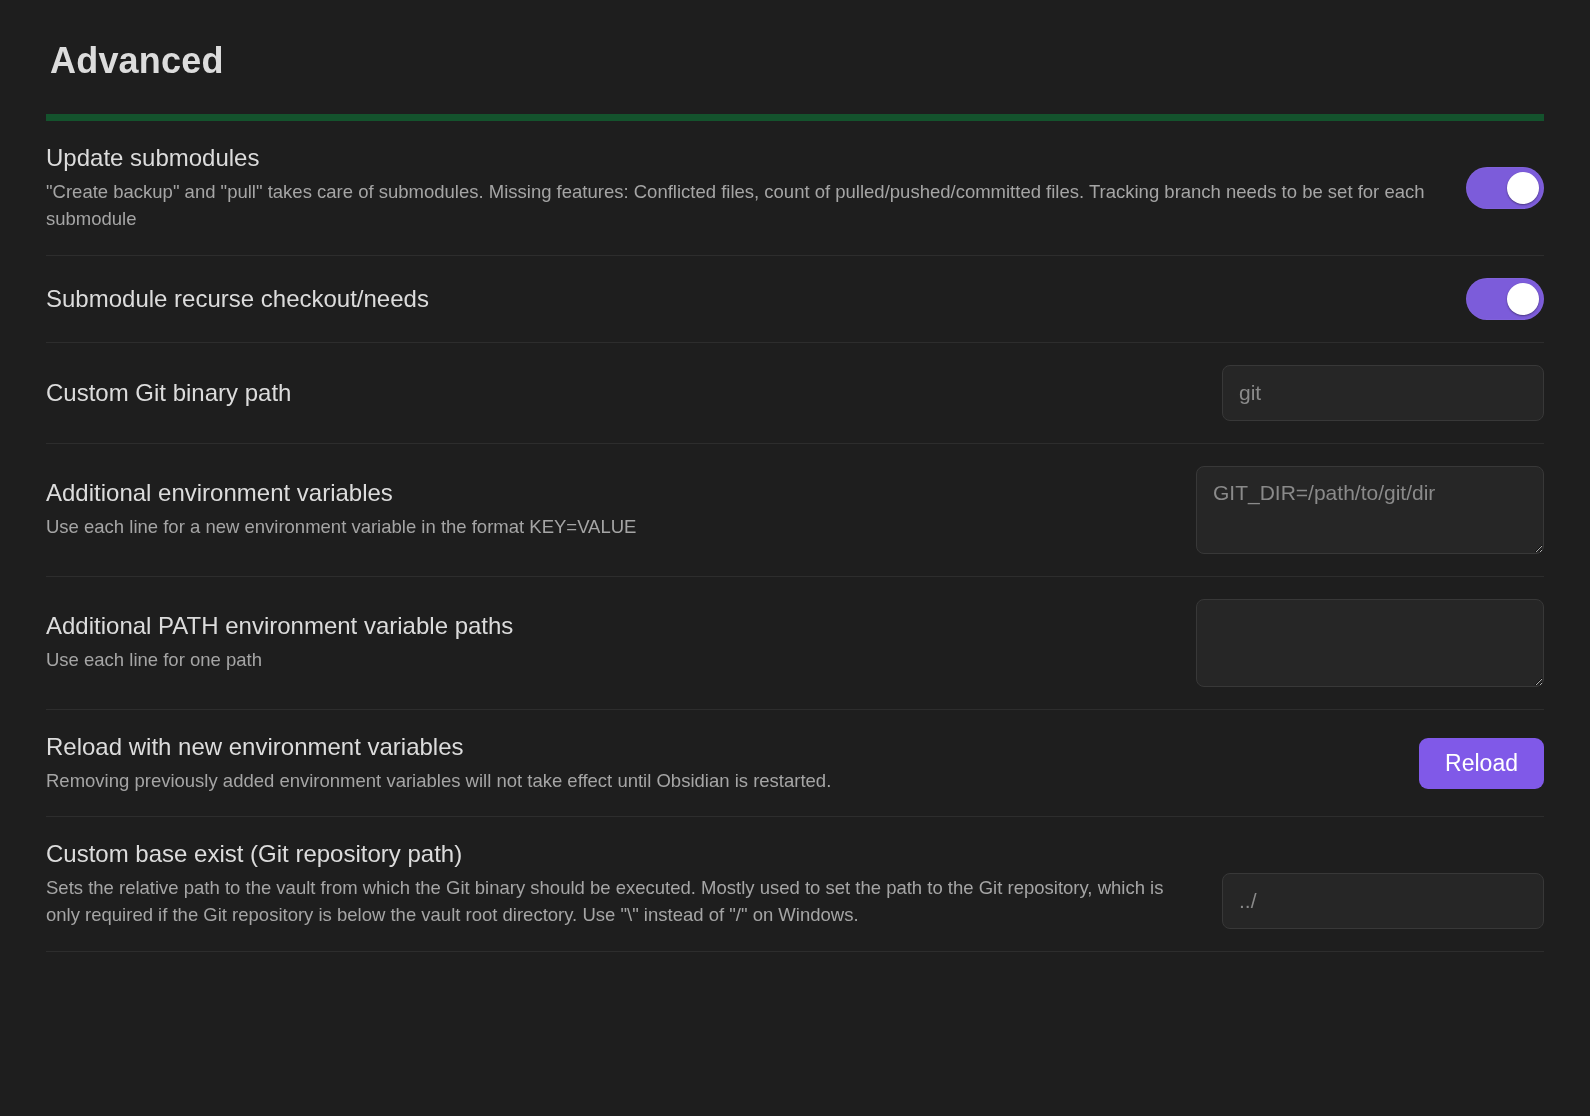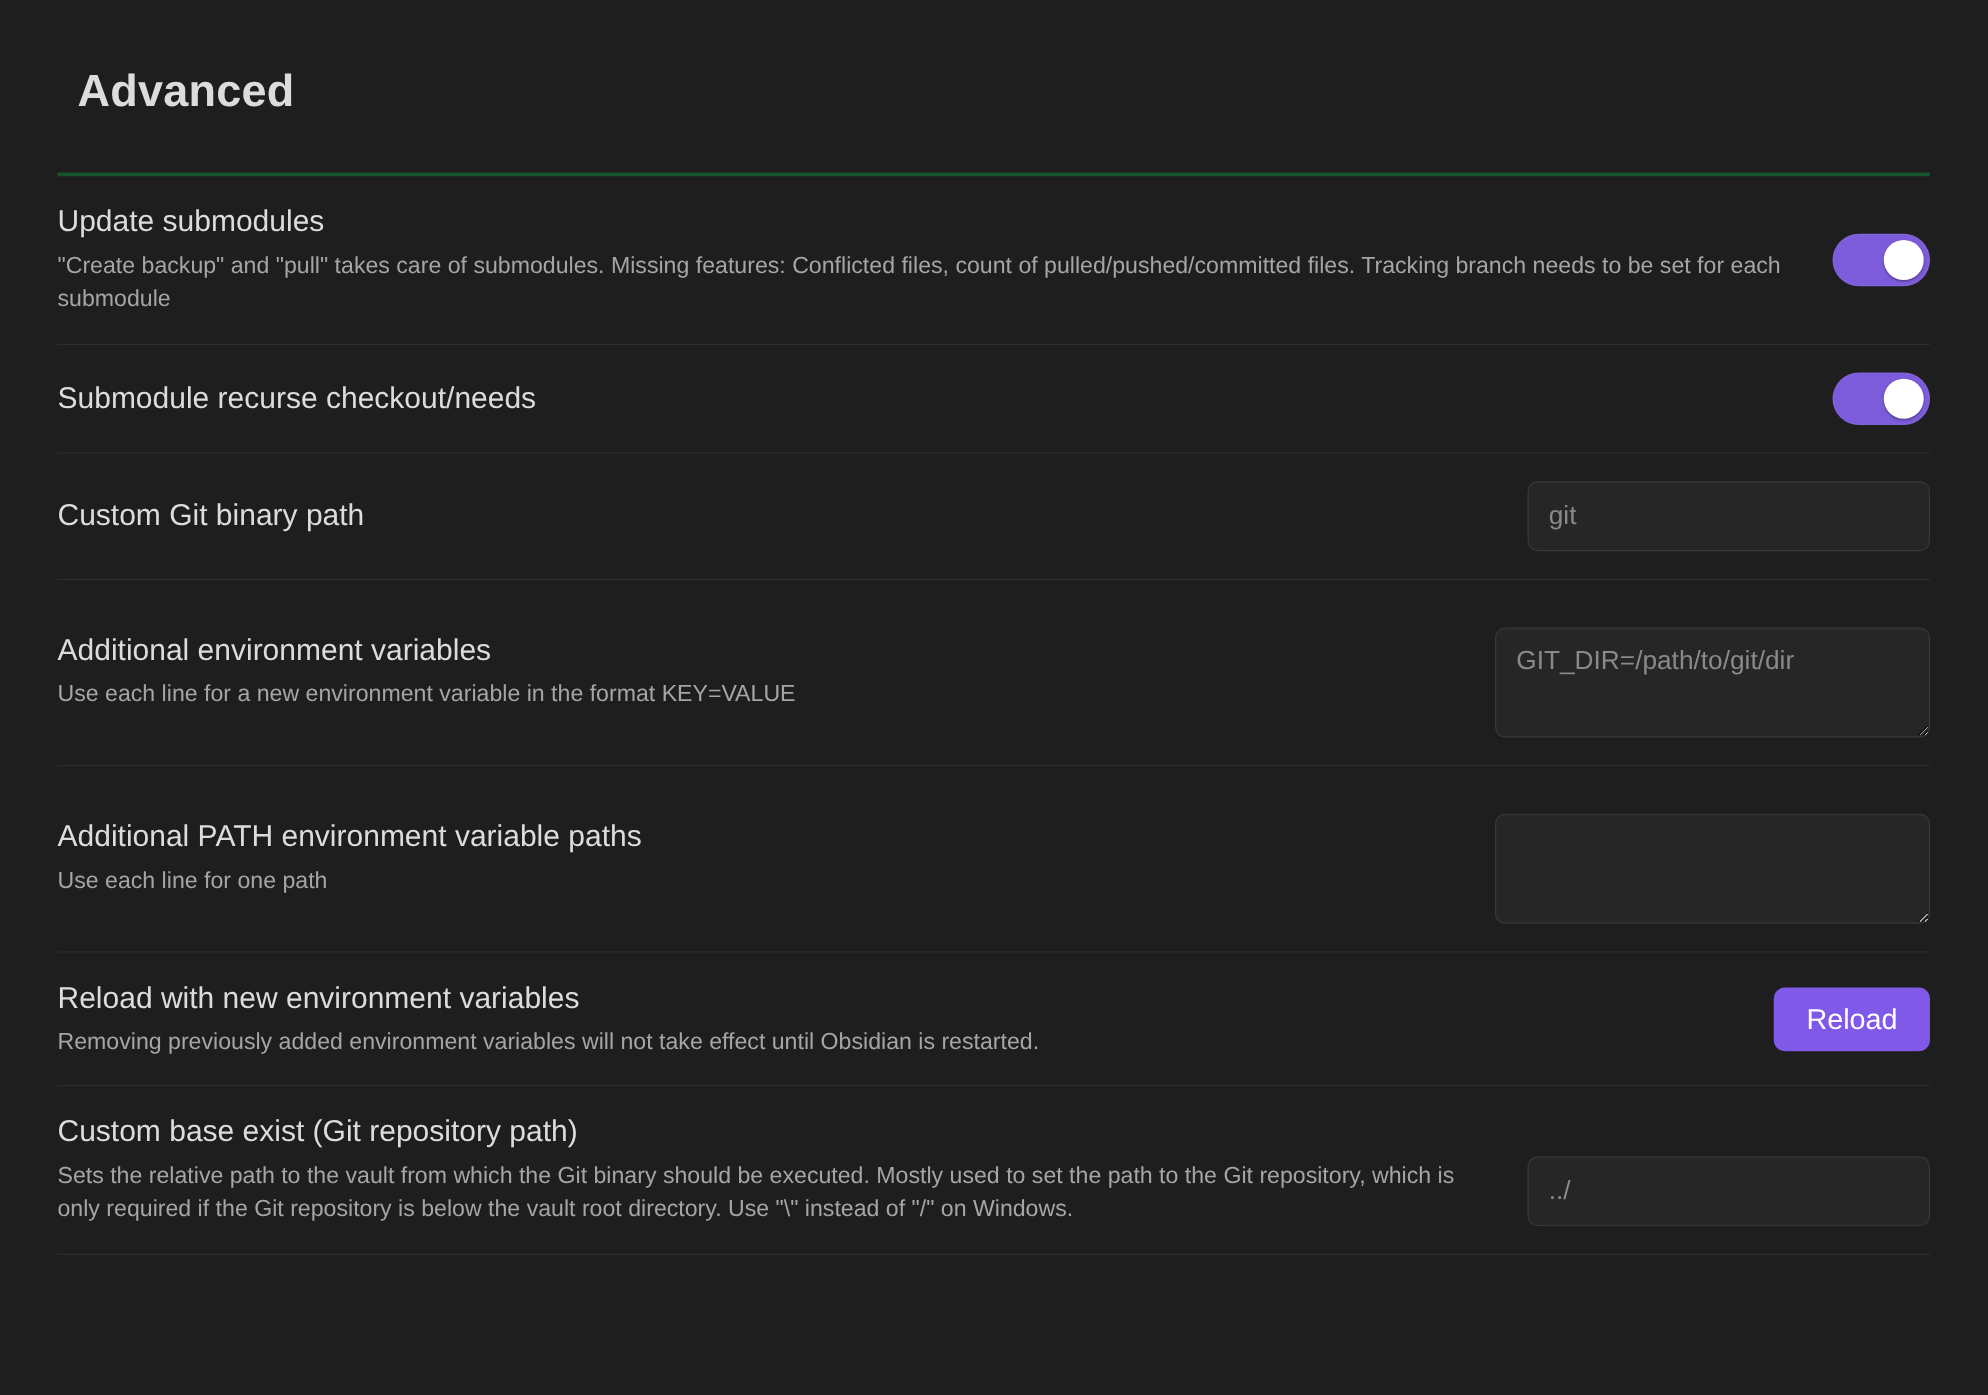--- a/index.html
+++ b/index.html
@@ -17,34 +17,34 @@
   }
   .settings-pane {
     padding: 0 46px;
     box-sizing: border-box;
     width: 1590px;
   }
   .page-title {
     font-size: 36px;
     font-weight: bold;
     color: #dcdcdc;
-    margin: 16px;
+    margin: 4px;
     padding: 36px 0 28px 0;
     letter-spacing: 0.2px;
   }
   .setting-item {
     display: flex;
     align-items: center;
     justify-content: space-between;
     gap: 24px;
     border-top: 1px solid #2d2d2d;
     padding: 22px 0;
   }
   .setting-item.first {
-    border-top: 3px solid #14532d;
+    border-top: 7px solid #14532d;
     gap: 19px;
   }
   .setting-info {
     flex: 1 1 auto;
     min-width: 0;
   }
   .setting-name {
     font-size: 24px;
     color: #dcdcdc;
     line-height: 1.25;
@@ -132,21 +132,20 @@
     font-size: 23px;
     font-family: "Liberation Sans", sans-serif;
     padding: 14px 26px;
     cursor: pointer;
     line-height: 1;
   }
 
   .item-env .setting-control,
   .item-path .setting-control {
     align-items: flex-start;
-    margin-top: 16px;
   }
   .setting-item.item-base-path {
     align-items: flex-start;
   }
   .setting-item.item-base-path .setting-control {
     padding-top: 34px;
   }
   .setting-item.item-env {
     align-items: center;
   }

